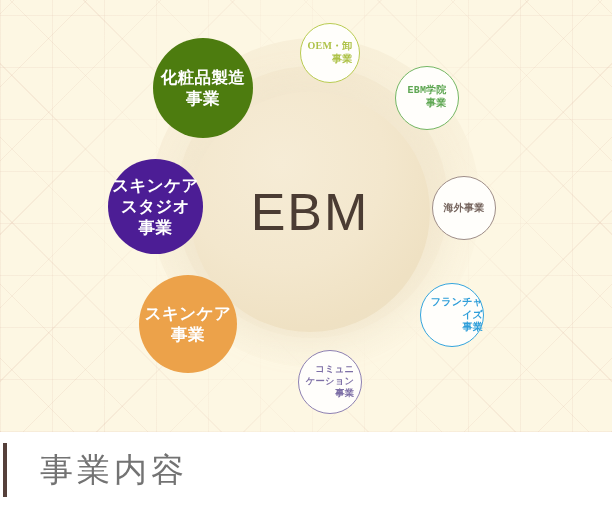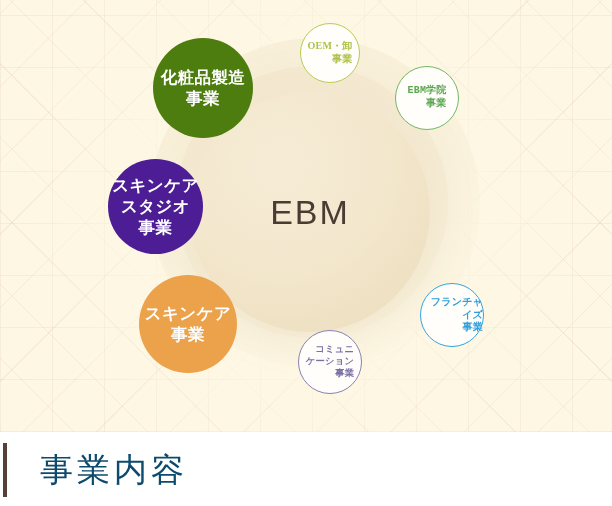--- a/index.html
+++ b/index.html
@@ -74,21 +74,21 @@
   }
 
   #center-label {
     position: absolute;
     left: 190px; top: 92px;
     width: 240px; height: 240px;
     display: flex;
     align-items: center;
     justify-content: center;
     color: #4b3c33;
-    font-size: 34px;
+    font-size: 52px;
     font-weight: 300;
     letter-spacing: 2px;
     font-family: "Liberation Sans", sans-serif;
   }
 
   
   .bubble {
     position: absolute;
     border-radius: 50%;
     display: flex;
@@ -156,21 +156,21 @@
     border: 1.4px solid #9e8d88;
     color: #77665f;
   }
   #bubble-franchise {
     left: 420px; top: 283px;
     width: 64px; height: 64px;
     border: 1.4px solid #34a5de;
     color: #2f9ed9;
   }
   #bubble-communication {
-    left: 298px; top: 330px;
+    left: 298px; top: 350px;
     width: 64px; height: 64px;
     border: 1.4px solid #8d80b2;
     color: #7d6fa6;
     font-size: 9.3px;
   }
 
   
   #heading-section {
     position: absolute;
     left: 0; top: 432px;
@@ -184,21 +184,21 @@
     width: 4px;
     height: 54px;
     background: #55403a;
   }
   #heading-title {
     position: absolute;
     left: 40px; top: 14px;
     font-family: "Liberation Serif", serif;
     font-size: 33px;
     font-weight: 400;
-    color: #0c4a6e;
+    color: #737373;
     letter-spacing: 4px;
     line-height: 48px;
   }
 </style>
 </head>
 <body>
 
 <div id="page">
 
   <div id="diagram-panel">
@@ -231,20 +231,23 @@
     <div class="bubble small" id="bubble-oem">
       <span class="bubble-label">OEM・卸
 事業</span>
     </div>
 
     <div class="bubble small" id="bubble-academy">
       <span class="bubble-label">EBM学院
 事業</span>
     </div>
 
+    <div class="bubble small" id="bubble-overseas">
+      <span class="bubble-label">海外事業</span>
+    </div>
 
     <div class="bubble small" id="bubble-franchise">
       <span class="bubble-label">フランチャイズ
 事業</span>
     </div>
 
     <div class="bubble small" id="bubble-communication">
       <span class="bubble-label">コミュニ
 ケーション
 事業</span>

